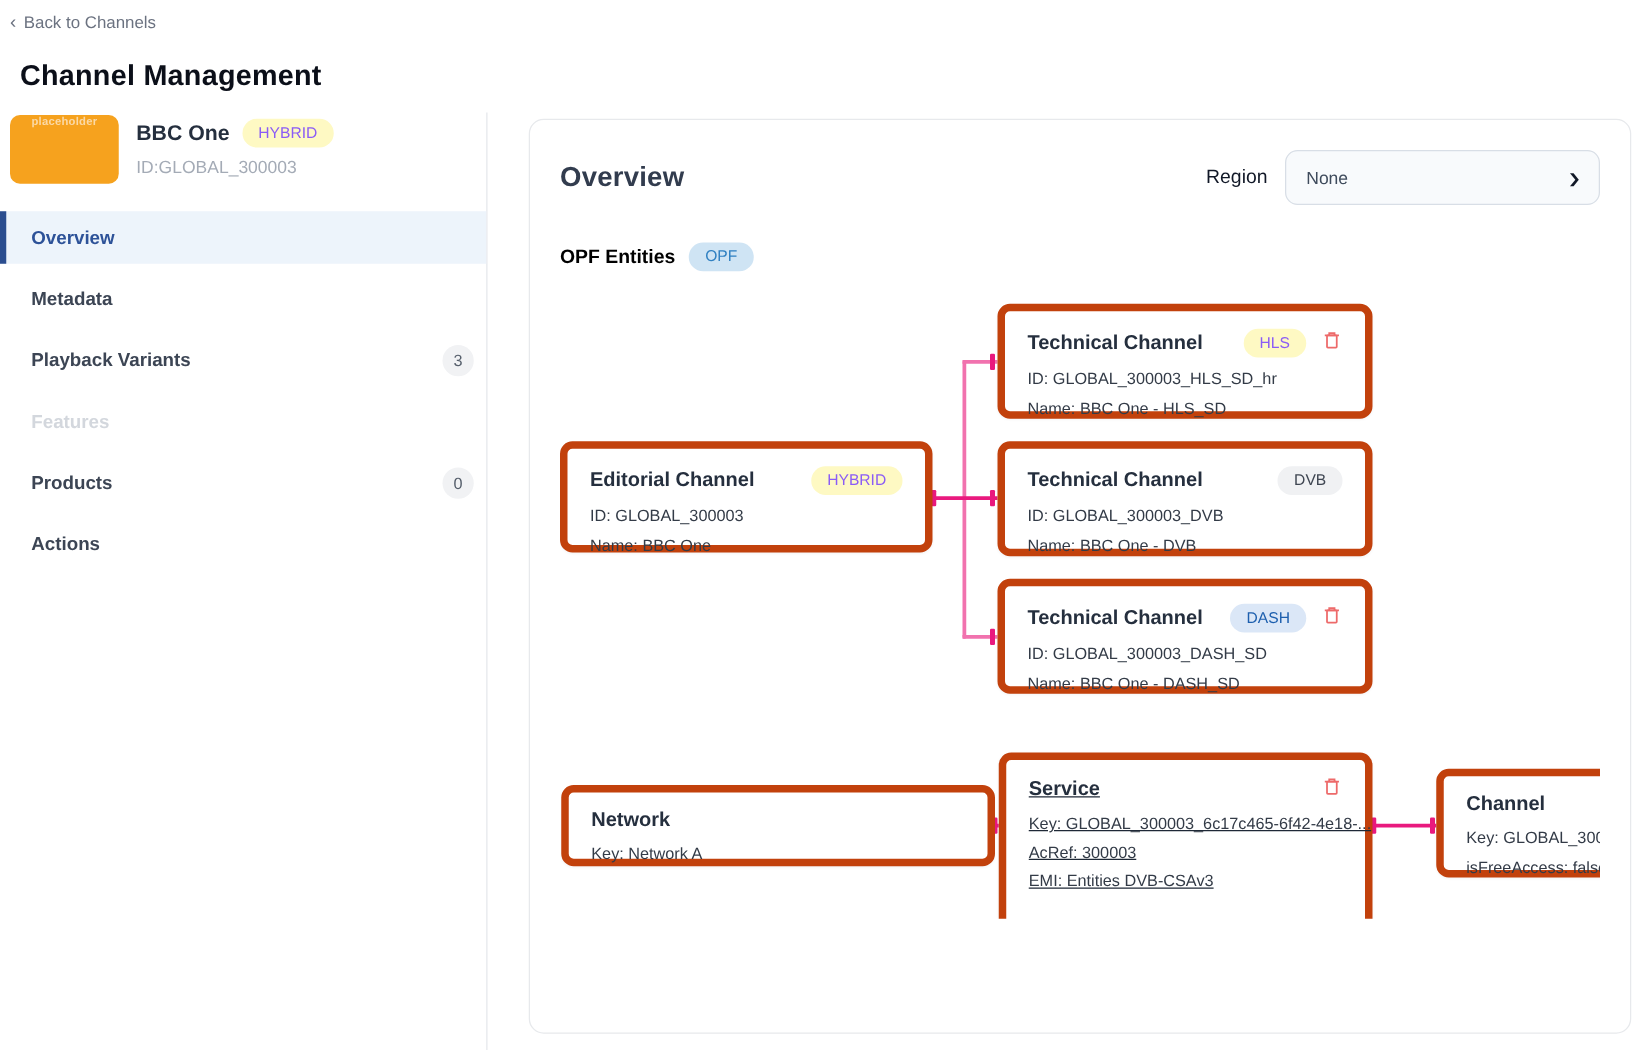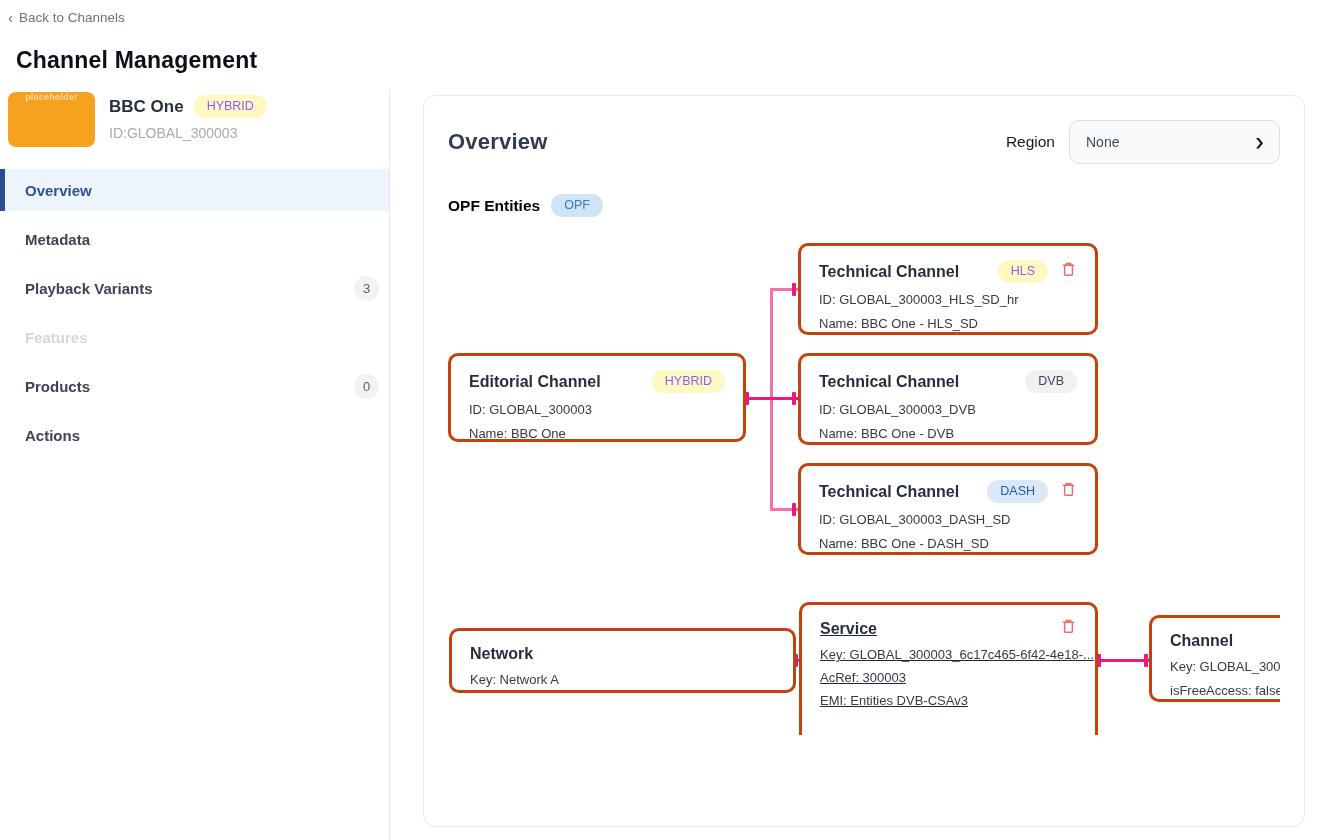--- a/index.html
+++ b/index.html
@@ -49,34 +49,34 @@
     color: #555e6b; font-size: 13px; font-weight: 500; display: flex; align-items: center;
     justify-content: center; }
 
   
   .panel { width: 882px; height: 732px; border: 1px solid #e7e9ec; border-radius: 12px;
     background: #fff; padding: 24px; }
   .panel-head { display: flex; align-items: center; justify-content: space-between; }
   .panel-title { font-size: 22px; font-weight: 700; color: #323c4e; letter-spacing: 0.2px; }
   .region-group { display: flex; align-items: center; gap: 14px; }
   .region-label { font-size: 15.5px; color: #111827; }
-  .select { width: 211px; height: 44px; background: #f8fafc; border: 1px solid #d8dee6;
+  .select { width: 252px; height: 44px; background: #f8fafc; border: 1px solid #d8dee6;
     border-radius: 10px; display: flex; align-items: center; justify-content: space-between;
     padding: 0 14px 0 16px; font-size: 14px; color: #3f4b5c; cursor: pointer; }
   .select .chev-down { font-size: 13px; color: #111827; transform: scaleY(0.8); }
 
   .section-head { display: flex; align-items: center; gap: 11px; margin-top: 30px; }
   .section-title { font-size: 15.5px; font-weight: 700; color: #000000; }
 
   
   .diagram { position: relative; overflow: hidden; }
   .diagram.opf { height: 345px; margin-top: 3px; }
   .diagram.ssp { height: 168px; margin-top: 2px; }
 
-  .card { position: absolute; background: #fff; border: 3px solid #c2410c; border-radius: 10px;
+  .card { position: absolute; background: #fff; border: 6px solid #c2410c; border-radius: 10px;
     padding: 14px 18px; box-shadow: 0 1px 2px rgba(16,24,40,0.04); }
   .card-title-row { display: flex; align-items: center; }
   .card-title { font-size: 16px; font-weight: 600; color: #252f3e; margin-right: auto; }
   .card-row { font-size: 13px; color: #333b47; margin-top: 9px; white-space: nowrap; }
   .trash-btn { margin-left: 12px; cursor: pointer; display: inline-flex; }
   .trash-btn svg { width: 17px; height: 17px; stroke: #ed6a6a; fill: none; stroke-width: 2; }
 
   
   .card.editorial { left: 0;   top: 133px; width: 298px; height: 89px; }
   .card.tech-hls  { left: 350px; top: 23px;  width: 300px; height: 92px; }

